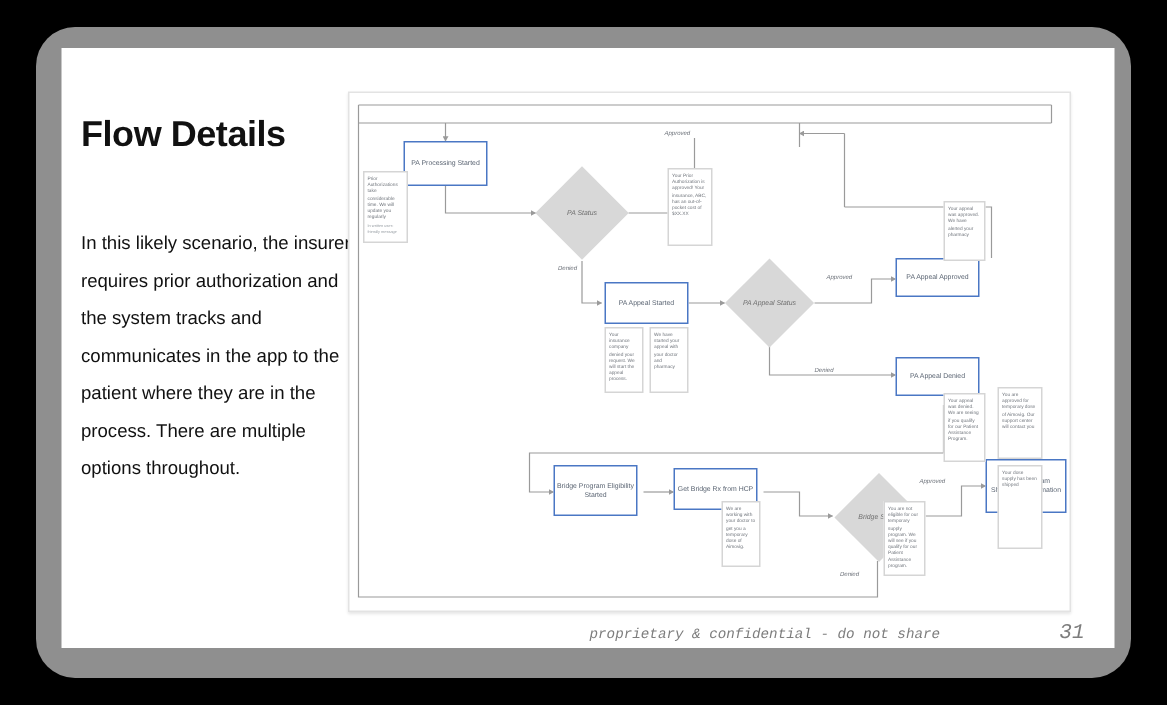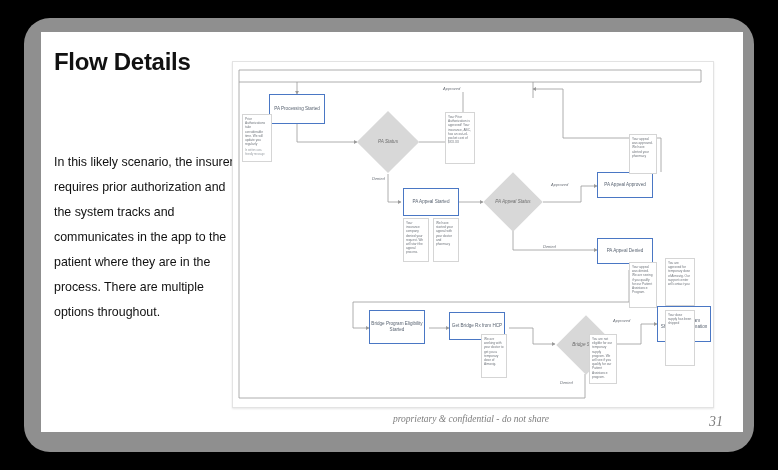--- a/index.html
+++ b/index.html
@@ -16,21 +16,21 @@
     background:#8f8f8f;border-radius:26px;
   }
   
   .slide{
     position:absolute;left:41px;top:32px;width:702px;height:400px;
     background:#ffffff;
   }
 
   
   .title{
-    position:absolute;left:13px;top:16px;
+    position:absolute;left:13px;top:44px;
     font-size:24px;font-weight:bold;color:#111;
     letter-spacing:-0.3px;white-space:nowrap;
   }
   .body-copy{
     position:absolute;left:13px;top:118px;width:190px;
     font-size:12.4px;line-height:25px;color:#111;
   }
 
   
   .flow{
@@ -68,23 +68,23 @@
   .note .sub{display:block;margin-top:3px;font-size:2.6px;line-height:3.4px;color:#9aa0a6;}
 
   .edge-label{
     position:absolute;font-size:4px;color:#6b7078;font-style:italic;
     white-space:nowrap;
   }
 
   
   .footer{
     position:absolute;left:352px;top:382px;width:330px;
-    display:flex;justify-content:space-between;align-items:flex-start;
+    display:flex;justify-content:space-between;align-items:center;
     color:#7d7d7d;font-size:9.5px;font-style:italic;
-    font-family:Liberation Serif, serif;
+    font-family:Liberation Mono, monospace;
   }
   .footer .pg{font-size:14px;}
 </style>
 </head>
 <body>
 
 <div id="root">
 
   <div class="bezel"></div>
 

